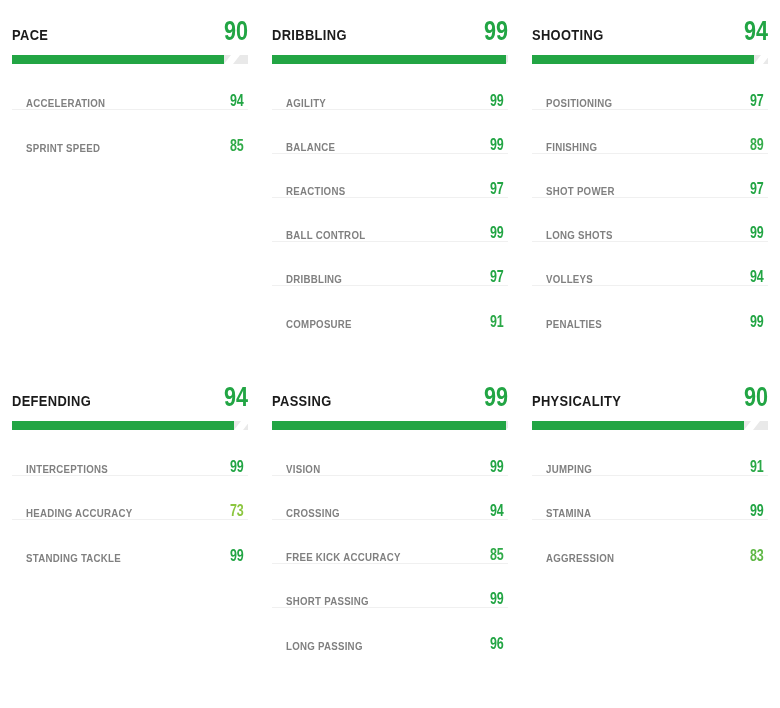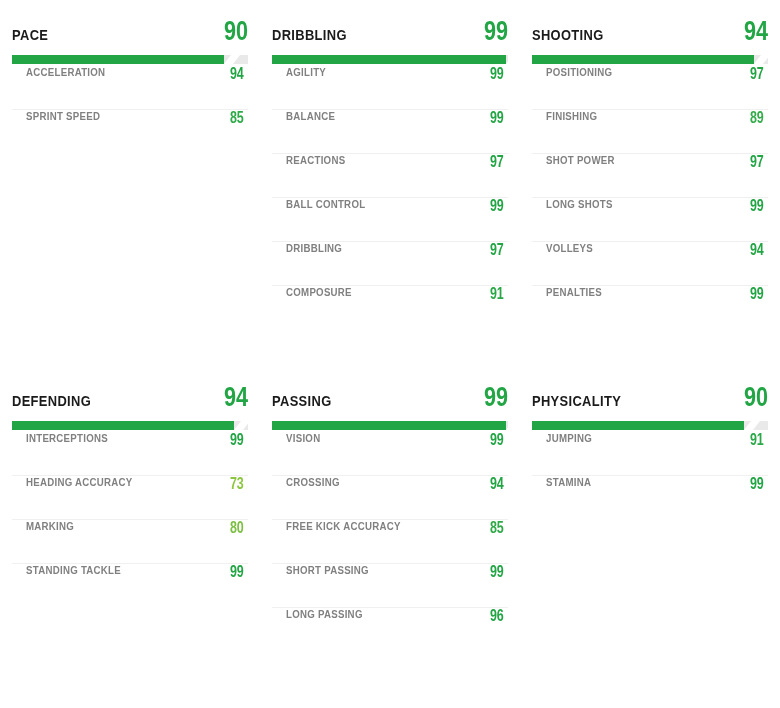--- a/index.html
+++ b/index.html
@@ -61,24 +61,24 @@
     top:0; bottom:0; right:-9px;
     width:9px;
     background:#ffffff;
     transform:skewX(-38deg);
     transform-origin:bottom right;
   }
 
   
   .stat-rows { margin-top:2px; }
   .stat-row {
-    display:flex; align-items:flex-start; justify-content:space-between;
+    display:flex; align-items:flex-end; justify-content:space-between;
     height:44px;
     border-bottom:1px solid #f0f0f0;
-    padding:0 4px 16px 14px;
+    padding:0 4px 0 14px;
   }
   .stat-row:last-child { border-bottom:none;gap:8px; }
   .stat-label {
     font-family:"Liberation Sans Narrow","Liberation Sans", sans-serif;
     font-weight:bold;
     font-size:11px;
     letter-spacing:0.3px;
     color:#808080;
     transform:scaleX(0.88);
     transform-origin:left center;
@@ -198,24 +198,20 @@
       <div class="stat-rows">
         <div class="stat-row">
           <span class="stat-label">INTERCEPTIONS</span>
           <span class="stat-value" style="color: rgb(34, 165, 68);">99</span>
         </div>
         <div class="stat-row">
           <span class="stat-label">HEADING ACCURACY</span>
           <span class="stat-value" style="color: rgb(140, 198, 63);">73</span>
         </div>
         <div class="stat-row">
-          <span class="stat-label">MARKING</span>
-          <span class="stat-value" style="color: rgb(124, 191, 67);">80</span>
-        </div>
-        <div class="stat-row">
           <span class="stat-label">STANDING TACKLE</span>
           <span class="stat-value" style="color: rgb(34, 165, 68);">99</span>
         </div>
       </div>
     </div>
     <div class="stat-group">
       <div class="group-header">
         <div class="group-title">PASSING</div>
         <div class="group-value" style="color: rgb(34, 165, 68);">99</div>
       </div>
@@ -255,15 +251,19 @@
       </div>
       <div class="stat-rows">
         <div class="stat-row">
           <span class="stat-label">JUMPING</span>
           <span class="stat-value" style="color: rgb(42, 168, 71);">91</span>
         </div>
         <div class="stat-row">
           <span class="stat-label">STAMINA</span>
           <span class="stat-value" style="color: rgb(34, 165, 68);">99</span>
         </div>
+        <div class="stat-row">
+          <span class="stat-label">AGGRESSION</span>
+          <span class="stat-value" style="color: rgb(95, 184, 70);">83</span>
+        </div>
       </div>
     </div>
   </div>
 
 </body></html>

